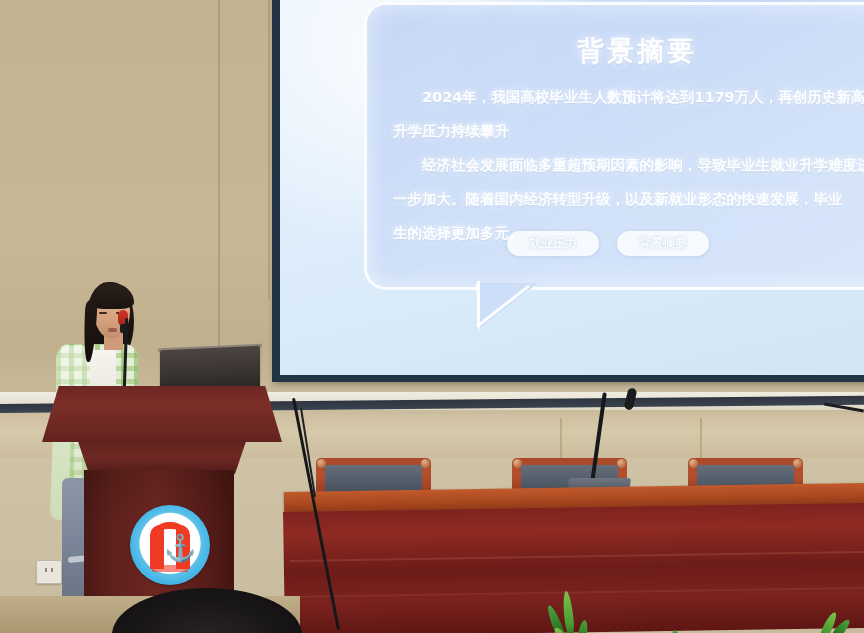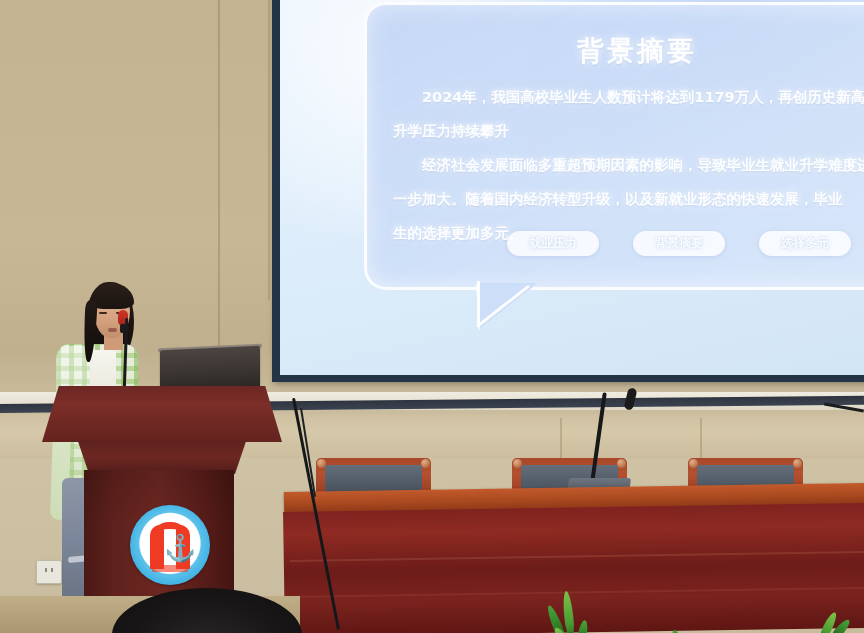--- a/index.html
+++ b/index.html
@@ -194,21 +194,21 @@
     margin: 0 0 6px 0;
     text-indent: 2em;
     white-space: nowrap;
   }
 
   .pill-row {
     position: absolute;
     left: 140px;
     top: 226px;
     display: flex;
-    gap: 34px;
+    gap: 18px;
   }
   .pill {
     min-width: 92px;
     height: 25px;
     border-radius: 13px;
     background: rgba(255,255,255,0.80);
     display: flex;
     align-items: center;
     justify-content: center;
     font-size: 12px;
@@ -611,21 +611,20 @@
         <p>2024年，我国高校毕业生人数预计将达到1179万人，再创历史新高，</p>
         <p style="text-indent:0">升学压力持续攀升</p>
         <p>经济社会发展面临多重超预期因素的影响，导致毕业生就业升学难度进</p>
         <p style="text-indent:0">一步加大。随着国内经济转型升级，以及新就业形态的快速发展，毕业</p>
         <p style="text-indent:0">生的选择更加多元。</p>
       </div>
 
       <div class="pill-row">
         <div class="pill">就业压力</div>
         <div class="pill">背景摘要</div>
-        <div class="pill">选择多元</div>
       </div>
 
       <div class="bubble-tail"></div>
       <div class="bubble-tail-line"></div>
     </div>
   </div>
 
   <div class="wall-band band-upper"></div>
   <div class="band-dark"></div>
   <div class="band-lower"></div>

